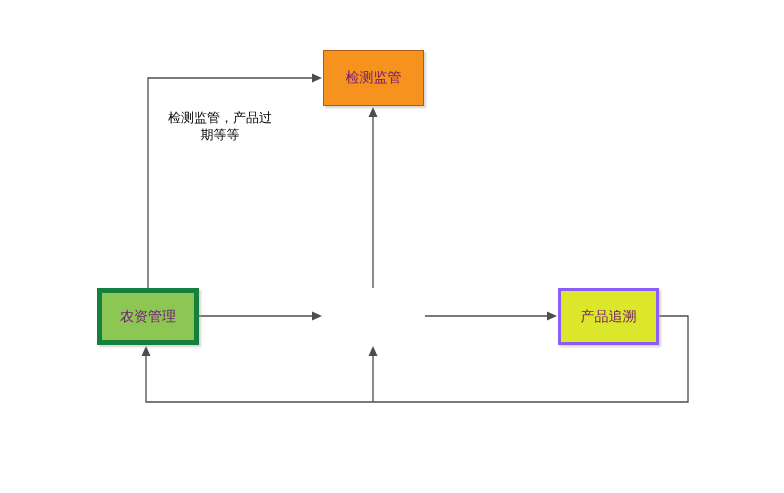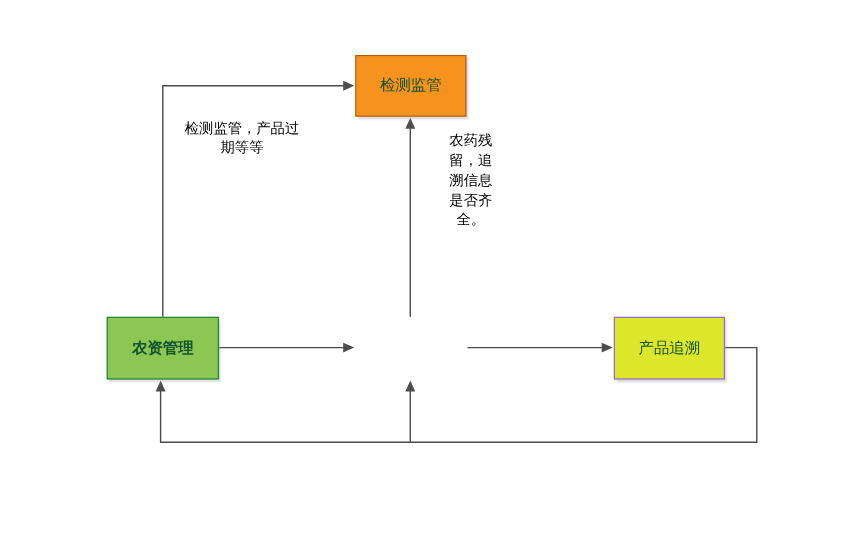--- a/index.html
+++ b/index.html
@@ -22,45 +22,44 @@
     width: 784px;
     height: 493px;
   }
   .node {
     position: absolute;
     box-sizing: border-box;
     display: flex;
     align-items: center;
     justify-content: center;
     font-size: 14px;
-    color: #14532d;
+    color: #701a75;
     box-shadow: 2px 2px 2px rgba(160,160,160,0.45);
     text-align: center;
     white-space: nowrap;
   }
   .node-monitor {
     left: 323px; top: 50px; width: 101px; height: 56px;
     background: #f6921e;
     border: 1px solid #b05c14;
   }
   .node-supply {
     left: 97px; top: 288px; width: 102px; height: 57px;
     background: #8cc653;
-    border: 1px solid #15803d;
-    font-weight: bold;
+    border: 5px solid #15803d;
   }
   .node-product {
     left: 323px; top: 288px; width: 102px; height: 57px;
     background: #62e60c;
     border: 1px solid #2f7a00;
   }
   .node-trace {
     left: 558px; top: 288px; width: 101px; height: 57px;
     background: #dce62b;
-    border: 1px solid #8b5cf6;
+    border: 3px solid #8b5cf6;
   }
   .note {
     position: absolute;
     font-size: 13px;
     line-height: 17px;
     color: #000000;
     text-align: center;
     white-space: pre-line;
   }
   .note-toxic {
@@ -106,19 +105,14 @@
   </div>
 
 
   <div class="node node-trace">
     <span>产品追溯</span>
   </div>
 
   <div class="note note-toxic">检测监管，产品过
 期等等</div>
 
-  <div class="note note-residue">农药残
-留，追
-溯信息
-是否齐
-全。</div>
 
 </div>
 
 </body></html>

